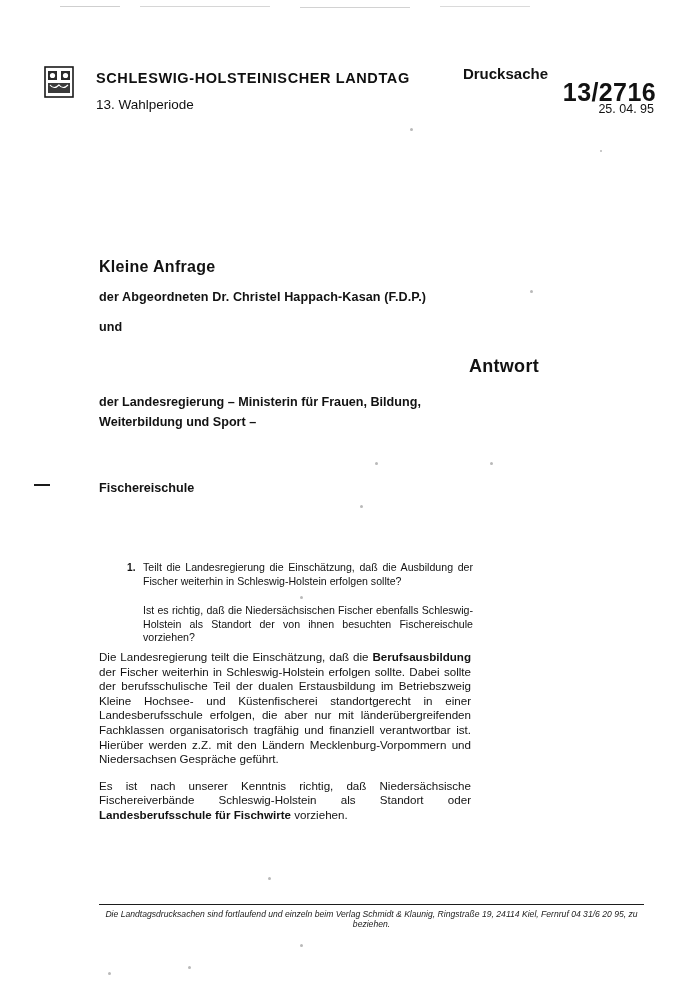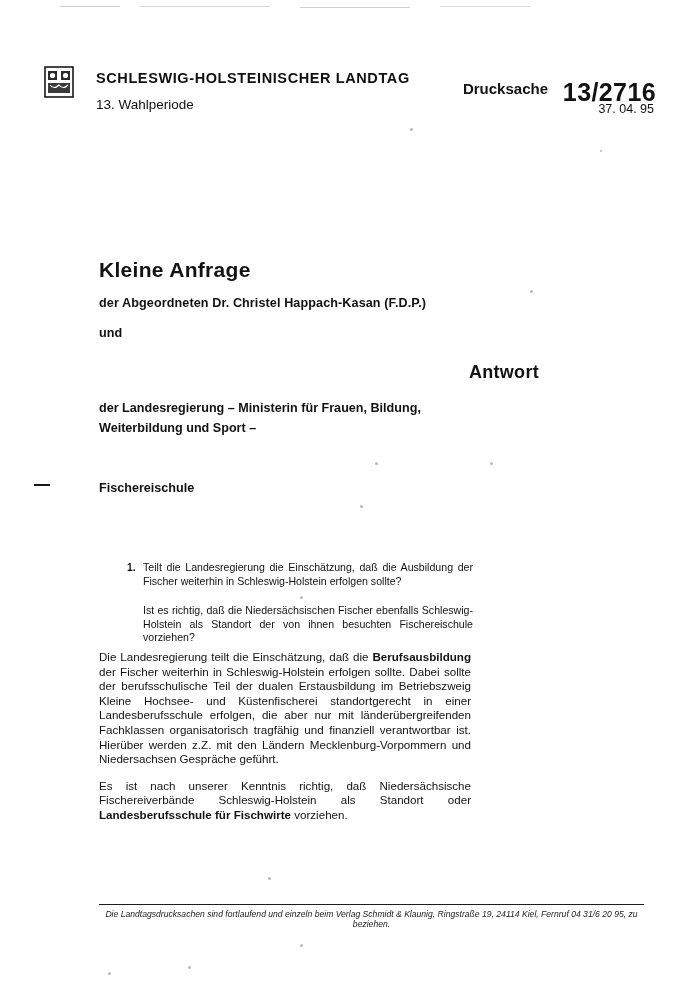--- a/index.html
+++ b/index.html
@@ -57,21 +57,21 @@
   .header-period {
     position: absolute;
     left: 52px;
     top: 39px;
     font-size: 13.5px;
     color: #101010;
   }
   .drucksache-label {
     position: absolute;
     right: 108px;
-    top: 22px;
+    top: 7px;
     font-size: 15px;
     font-weight: bold;
   }
   .drucksache-number {
     position: absolute;
     right: 0px;
     top: 20px;
     font-size: 25px;
     font-weight: bold;
     letter-spacing: 0.4px;
@@ -84,21 +84,21 @@
   }
 
   
   .title-block {
     position: absolute;
     left: 99px;
     top: 258px;
     width: 440px;
   }
   .big-title {
-    font-size: 21px;
+    font-size: 16px;
     font-weight: bold;
     letter-spacing: 0.3px;
     margin: 0 0 14px 0;
   }
   .sub-line {
     font-size: 12.6px;
     font-weight: bold;
     margin: 0 0 16px 0;
     letter-spacing: 0.1px;
   }
@@ -220,21 +220,21 @@
       <path d="M17 5 h9 v9 h-9 z" fill="#2b2b2b"></path>
       <path d="M4 17 h22 v10 h-22 z" fill="#3a3a3a"></path>
       <path d="M6 19 q4 5 9 0 q4 5 9 0" fill="none" stroke="#ffffff" stroke-width="1.2"></path>
       <circle cx="8.5" cy="9.5" r="2.6" fill="#ffffff"></circle>
       <circle cx="21.5" cy="9.5" r="2.6" fill="#ffffff"></circle>
     </svg>
     <div class="header-title">SCHLESWIG-HOLSTEINISCHER LANDTAG</div>
     <div class="header-period">13. Wahlperiode</div>
     <div class="drucksache-label">Drucksache</div>
     <div class="drucksache-number">13/2716</div>
-    <div class="header-date">37. 04. 95</div>
+    <div class="header-date">25. 04. 95</div>
   </div>
 
   <div class="title-block">
     <h1 class="big-title">Kleine Anfrage</h1>
     <p class="sub-line">der Abgeordneten Dr. Christel Happach-Kasan (F.D.P.)</p>
     <p class="und-line">und</p>
     <h1 class="big-title2">Antwort</h1>
     <p class="gov-line1">der Landesregierung – Ministerin für Frauen, Bildung,</p>
     <p class="gov-line2">Weiterbildung und Sport –</p>
   </div>

